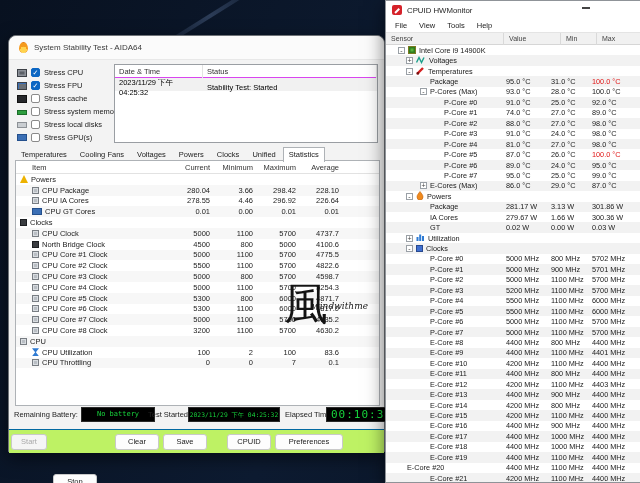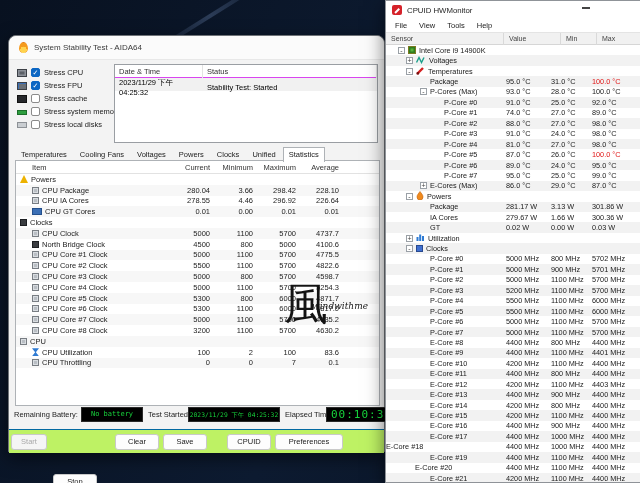--- a/index.html
+++ b/index.html
@@ -67,21 +67,21 @@
   #watermark { position:absolute; right:8px; top:245px; width:92px; text-align:left;
                color:#141414; pointer-events:none; }
   #wm-glyph { font-family:"DejaVu Serif", serif; font-size:44px; line-height:46px; }
   #wm-text { font-family:"DejaVu Serif", serif; font-style:italic; font-size:9px;
              position:relative; left:28px; top:-26px; }
 
   #aida-status { position:absolute; left:0; top:368px; width:100%; height:24px; font-size:7.5px; color:#222; }
   #aida-status .lbl { position:absolute; top:6px; }
   .lcd { position:absolute; top:3px; height:15px; background:#000; color:#17d43c;
          font-family:"DejaVu Sans Mono", monospace; text-align:center; border:1px solid #2a2a2a; }
-  #lcd-batt { left:72px; width:62px; font-size:7px; line-height:13px; }
+  #lcd-batt { left:72px; width:74px; font-size:7px; line-height:13px; }
   #lcd-start{ left:179px; width:92px; font-size:6.3px; line-height:13px; }
   #lcd-elap { left:317px; width:71px; font-size:11px; line-height:13px; letter-spacing:1px; }
 
   #aida-btnbar { position:absolute; left:0; top:393px; width:100%; height:24px;
                  background:#bef264; border-top:1px solid #0369a1; }
   .abtn { position:absolute; top:4px; height:16px; background:#fdfdfd; border:1px solid #c9c9c9;
           border-radius:3px; font-size:7.5px; color:#222; text-align:center; line-height:14px; }
   .abtn.disabled { color:#aaa; background:#f5f5f5; }
 
   
@@ -141,20 +141,25 @@
       <div class="stress-row">
         <span class="dev-ic ic-mem"></span>
         <span class="cb"></span>
         <span class="stress-label">Stress system memory</span>
       </div>
       <div class="stress-row">
         <span class="dev-ic ic-disk"></span>
         <span class="cb"></span>
         <span class="stress-label">Stress local disks</span>
       </div>
+      <div class="stress-row">
+        <span class="dev-ic ic-gpu"></span>
+        <span class="cb"></span>
+        <span class="stress-label">Stress GPU(s)</span>
+      </div>
     </div>
 
   <div id="log-box">
     <div class="log-row log-head">
       <span>Date &amp; Time</span>
       <span>Status</span>
     </div>
     <div class="log-row log-data">
       <span>2023/11/29 下午 04:25:32</span>
       <span>Stability Test: Started</span>
@@ -729,37 +734,37 @@
       </div>
       <div class="hrow">
         <span class="sensor-cell" style="padding-left: 44px;">
           <span>E-Core #17</span>
         </span>
         <span class="vcell">4400 MHz</span>
         <span class="vcell">1000 MHz</span>
         <span class="vcell">4400 MHz</span>
       </div>
       <div class="hrow">
-        <span class="sensor-cell" style="">
+        <span class="sensor-cell" style="padding-left: 44px;">
           <span>E-Core #18</span>
         </span>
         <span class="vcell">4400 MHz</span>
         <span class="vcell">1000 MHz</span>
         <span class="vcell">4400 MHz</span>
       </div>
       <div class="hrow">
         <span class="sensor-cell" style="padding-left: 44px; text-align: right;">
           <span>E-Core #19</span>
         </span>
         <span class="vcell">4400 MHz</span>
         <span class="vcell">1100 MHz</span>
         <span class="vcell">4400 MHz</span>
       </div>
       <div class="hrow">
-        <span class="sensor-cell" style="padding-left: 29px;">
+        <span class="sensor-cell" style="padding-left: 21px;">
           <span>E-Core #20</span>
         </span>
         <span class="vcell">4400 MHz</span>
         <span class="vcell">1100 MHz</span>
         <span class="vcell">4400 MHz</span>
       </div>
       <div class="hrow">
         <span class="sensor-cell" style="padding-left: 44px;">
           <span>E-Core #21</span>
         </span>

